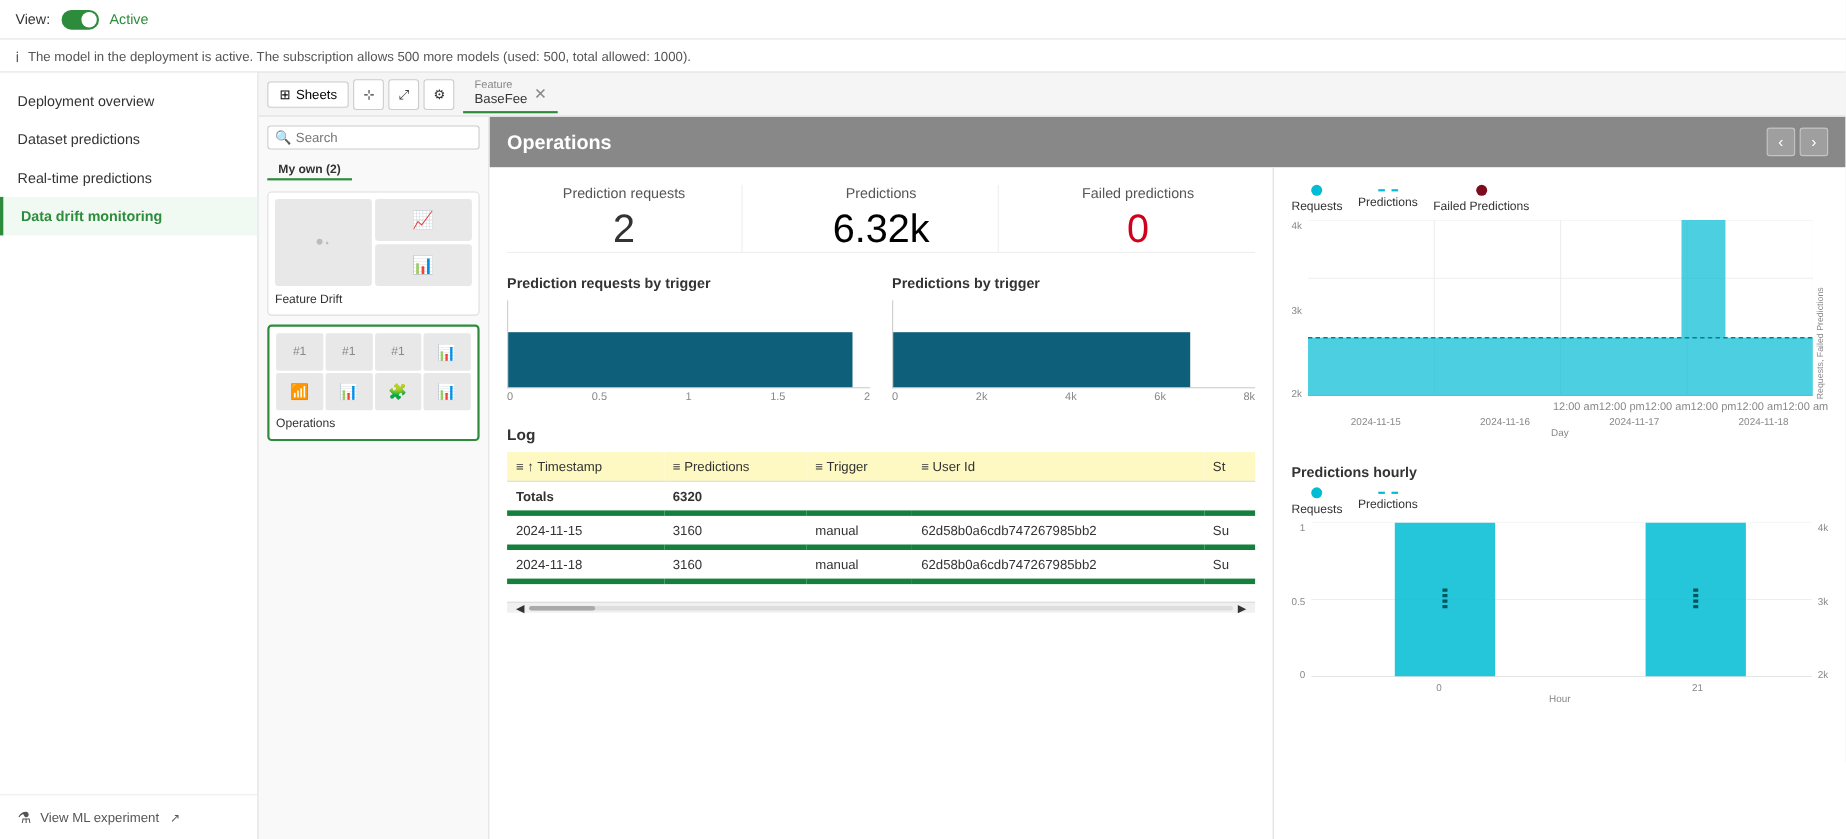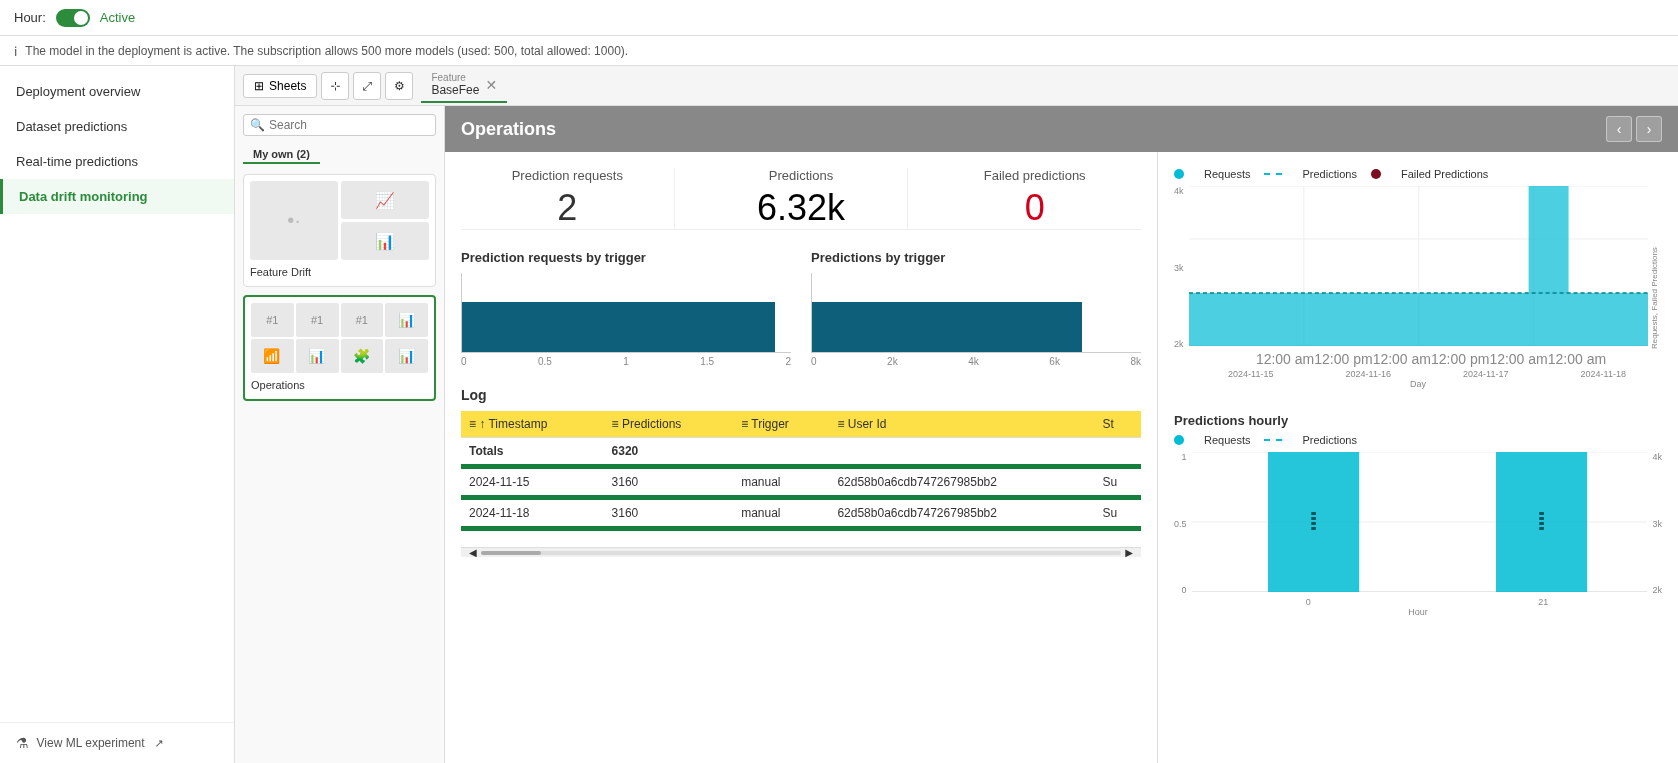--- a/index.html
+++ b/index.html
@@ -287,21 +287,21 @@
       font-size: 10px;
       color: #888;
       margin-top: 3px;
     }
 
     
     .log-section { margin-bottom: 16px; }
     .log-title { font-size: 14px; font-weight: 600; margin-bottom: 8px; }
     .log-table { width: 100%; border-collapse: collapse; font-size: 12px; }
     .log-table th {
-      background: #fde047;
+      background: #fef9c3;
       border-bottom: 1px solid #ddd;
       padding: 6px 8px;
       text-align: left;
       font-weight: 500;
     }
     .log-table td {
       border-bottom: 5px solid #15803d;
       padding: 6px 8px;
     }
     .log-table .totals-row td { font-weight: 600; }
@@ -322,32 +322,32 @@
     .scroll-thumb {
       width: 60px; height: 4px; background: #aaa; border-radius: 2px;
     }
 
     
     .right-chart { margin-bottom: 24px; }
     .chart-legend {
       display: flex; gap: 14px; align-items: center;
       font-size: 11px; margin-bottom: 6px;
     }
-    .legend-item { display: flex; align-items: center; gap: 20px; }
+    .legend-item { display: flex; align-items: center; gap: 4px; flex-direction: column; }
     .legend-dot { width: 10px; height: 10px; border-radius: 50%; }
     .legend-dashed { width: 18px; height: 0; border-top: 2px dashed; }
 
     .chart-title { font-size: 13px; font-weight: 600; margin-bottom: 6px; }
 
   </style>
 </head>
 <body>
 
 <div class="top-bar">
-  <span class="model-label">Hour:</span>
+  <span class="model-label">View:</span>
   <div class="toggle-switch">
     <div class="toggle-knob"></div>
   </div>
   <span class="active-label">Active</span>
 </div>
 
 <div class="info-bar">
   <span style="color:#555; font-size:13px;">ℹ</span>
   <span>The model in the deployment is active. The subscription allows 500 more models (used: 500, total allowed: 1000).</span>
 </div>
@@ -594,21 +594,21 @@
                     <polygon points="0,160 0,107 55,107 55,107 110,107 110,107 220,107 220,107 340,107 340,0 380,0 380,107 460,107 460,160" fill="#00bcd4" opacity="0.7"></polygon>
 
                     <polyline points="0,107 110,107 220,107 340,107 380,107 460,107" fill="none" stroke="#00838f" stroke-width="1.5" stroke-dasharray="4,3"></polyline>
                   </svg>
                 </div>
                 <div style="display:flex; flex-direction:column; justify-content:space-between; font-size:9px; color:#888; padding-left:3px; text-align:left; writing-mode:vertical-rl; transform:rotate(180deg);">
                   <span style="writing-mode:vertical-rl; transform:none; font-size:8px;">Requests, Failed Predictions</span>
                 </div>
               </div>
 
-              <div style="display:flex; margin-left:26px; justify-content:center; font-size:14px; color:#888; margin-top:2px;">
+              <div style="display:flex; margin-left:26px; justify-content:flex-end; font-size:10px; color:#888; margin-top:2px;">
                 <span>12:00 am</span>
                 <span>12:00 pm</span>
                 <span>12:00 am</span>
                 <span>12:00 pm</span>
                 <span>12:00 am</span>
                 <span>12:00 am</span>
               </div>
               <div style="display:flex; margin-left:18px; justify-content:space-around; font-size:9px; color:#888; margin-top:2px;">
                 <span>2024-11-15</span>
                 <span>2024-11-16</span>

